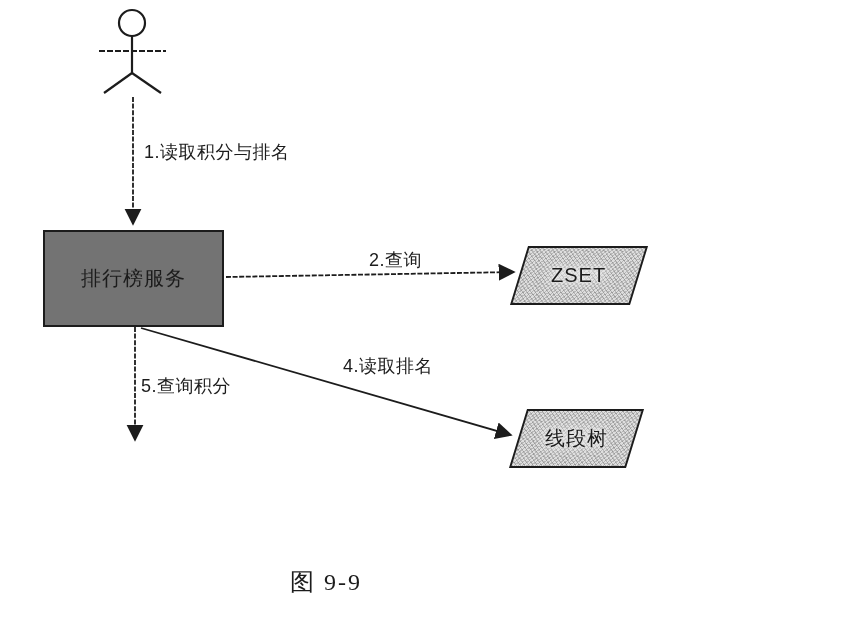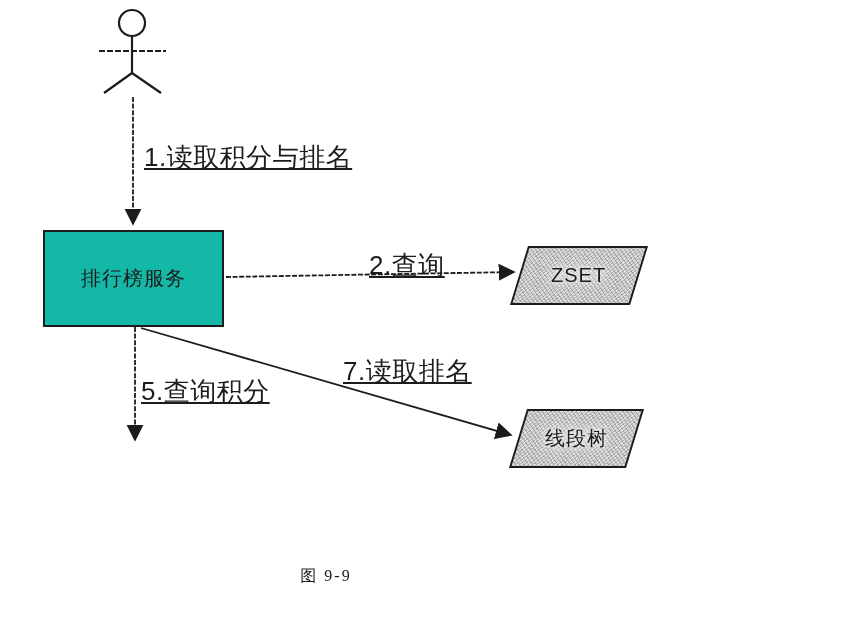--- a/index.html
+++ b/index.html
@@ -26,21 +26,21 @@
     position: absolute;
     display: flex;
     align-items: center;
     justify-content: center;
     border: 2px solid #1c1c1c;
     box-sizing: border-box;
     font-size: 20px;
     letter-spacing: 1px;
   }
   .node.rect-plain {
-    background: #14b8a6;
+    background: #737373;
   }
   .hatch {
     background-color: #dedede;
     background-image:
       repeating-linear-gradient(45deg, rgba(90,90,90,0.30) 0 1px, transparent 1px 3px),
       repeating-linear-gradient(-45deg, rgba(90,90,90,0.30) 0 1px, transparent 1px 3px);
   }
   .node.para {
     transform: skewX(-17deg);
     transform-origin: 0 100%;
@@ -49,33 +49,32 @@
   .node.para .unskew {
     transform: skewX(17deg);
   }
   .hatch .halo {
     text-shadow:
       0 0 3px #ececec, 0 0 6px #ececec,
       0 0 9px #ececec, 0 0 12px #ececec;
   }
   .edge-label {
     position: absolute;
-    font-size: 26px;
+    font-size: 18px;
     white-space: nowrap;
     letter-spacing: 0.5px;
-    text-decoration: underline;
   }
   .caption {
     position: absolute;
     left: 236px;
     top: 566px;
     width: 180px;
     text-align: center;
     font-family: "Liberation Serif", "DejaVu Serif", serif;
-    font-size: 16px;
+    font-size: 24px;
     letter-spacing: 2px;
   }
 </style>
 </head>
 <body>
 
 <div class="canvas">
 
   <svg class="wires" viewBox="0 0 865 617">
     <defs>
@@ -113,17 +112,17 @@
   <div class="node para hatch" style="left:509px; top:409px; width:117px; height:59px;">
     <span class="unskew halo">线段树</span>
   </div>
 
   <div class="edge-label" style="left:144px; top:140px;">1.读取积分与排名</div>
 
   <div class="edge-label" style="left:343px; top:248px;margin-left:26px;">2.查询</div>
 
   <div class="edge-label" style="left:141px; top:374px;">5.查询积分</div>
 
-  <div class="edge-label" style="left:343px; top:354px;">7.读取排名</div>
+  <div class="edge-label" style="left:343px; top:354px;">4.读取排名</div>
 
   <div class="caption">图 9-9</div>
 
 </div>
 
 </body></html>

